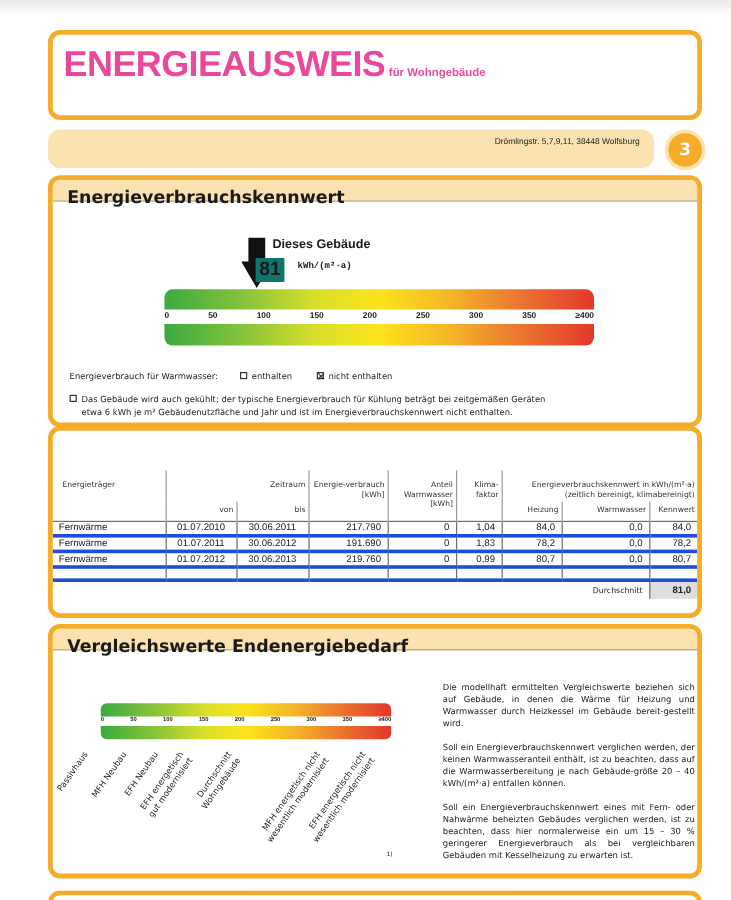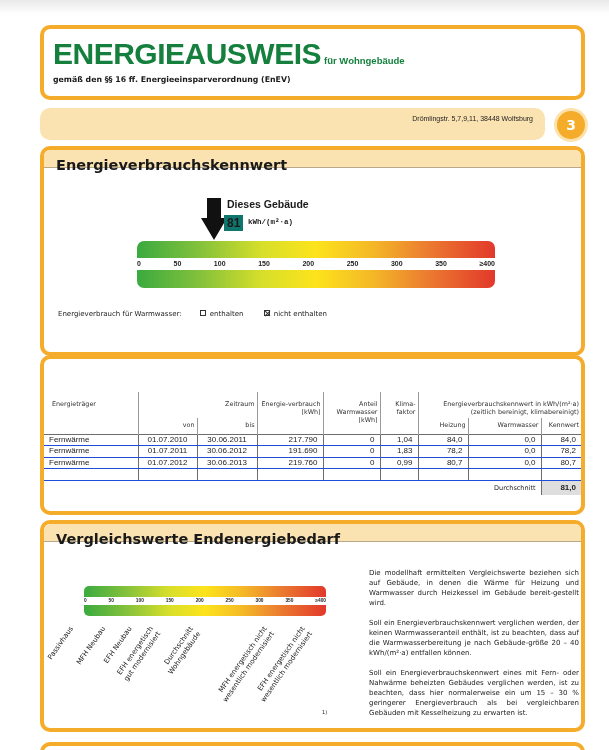--- a/index.html
+++ b/index.html
@@ -4,37 +4,37 @@
 <style>
   * { box-sizing: border-box; margin: 0; padding: 0; }
   html, body { width: 609px; height: 750px; overflow: hidden; background: #ffffff; }
   body { font-family: "DejaVu Sans", sans-serif; color: #1a1a1a; position: relative; }
   .top-shade { position: absolute; left: 0; top: 0; width: 609px; height: 14px; background: linear-gradient(#e9e9e9, #ffffff); }
 
   .box { position: absolute; border: 4px solid #f4ac2a; border-radius: 10px; background: #fff; overflow: hidden; }
 
   
   #hdr { left: 40px; top: 25px; width: 545px; height: 75px; }
-  #hdr .title { position: absolute; left: 9px; top: 10px; font-family: "Liberation Sans", sans-serif; font-weight: bold; font-size: 30px; letter-spacing: -0.5px; color: #15803d; line-height: 30px; }
+  #hdr .title { position: absolute; left: 9px; top: 10px; font-family: "Liberation Sans", sans-serif; font-weight: bold; font-size: 30px; letter-spacing: -0.5px; color: #ec4899; line-height: 30px; }
   #hdr .title small { font-size: 9.5px; font-weight: bold; letter-spacing: 0; margin-left: 3px; }
   #hdr .sub { position: absolute; left: 9px; top: 46px; font-size: 7.8px; font-weight: bold; }
 
   
   #banner { position: absolute; left: 40px; top: 108px; width: 505px; height: 32px; background: #fbe3b1; border-radius: 10px; }
   #banner .t { position: absolute; left: 13px; top: 7px; font-size: 13.5px; font-weight: bold; color: #1a1a1a; }
   #banner .addr { position: absolute; right: 12px; top: 7px; font-family: "Liberation Sans", sans-serif; font-size: 7px; color: #222; }
   #badge { position: absolute; left: 557px; top: 111px; width: 28px; height: 28px; border-radius: 50%; background: #f4ac2a; box-shadow: 0 0 0 3px #fce2ad; color: #fff; font-weight: bold; font-size: 14px; text-align: center; line-height: 28px; }
 
   .shead { height: 18px; background: #fbe3b1; border-bottom: 1px solid #b9a98a; padding: 7px 0 0 12px; font-size: 14.5px; font-weight: bold; color: #1a1a1a; }
 
   
   #kenn { left: 40px; top: 146px; width: 545px; height: 210px; }
   .arrow { position: absolute; left: 157px; top: 48px; width: 26px; height: 42px; }
   .dg-label { position: absolute; left: 183px; top: 48px; font-family: "Liberation Sans", sans-serif; font-weight: bold; font-size: 10.5px; }
-  .dg-val { position: absolute; left: 180px; top: 65px; background: #0f766e; font-family: "Liberation Sans", sans-serif; font-weight: bold; font-size: 12px; padding: 1px 3px; }
+  .dg-val { position: absolute; left: 169px; top: 65px; background: #0f766e; font-family: "Liberation Sans", sans-serif; font-weight: bold; font-size: 16px; padding: 1px 3px; }
   .dg-unit { position: absolute; left: 204px; top: 68px; font-family: Liberation Mono, monospace; font-weight: bold; font-size: 7.5px; }
 
   .scale { position: absolute; }
   .scale .band { position: absolute; left: 0; width: 100%; background: linear-gradient(90deg, #3aaa3f 0%, #86c23b 18%, #d7df2a 35%, #fde31c 50%, #f4b727 66%, #ec8030 80%, #e2382b 100%); }
   .scale .band.top { top: 0; border-radius: 7px 7px 0 0; }
   .scale .band.bot { border-radius: 0 0 7px 7px; }
   .scale .ticks { position: absolute; left: 0; width: 100%; display: flex; justify-content: space-between; font-family: "Liberation Sans", sans-serif; font-weight: bold; color: #222; }
 
   #scale1 { left: 93px; top: 91px; width: 358px; height: 47px; }
   #scale1 .band.top { height: 17px; }
@@ -52,21 +52,21 @@
   
   #verb { left: 40px; top: 355px; width: 545px; height: 160px; }
   table { border-collapse: collapse; width: 100%; font-family: "Liberation Sans", sans-serif; }
   #tbl { position: absolute; left: 0; top: 33px; width: 100%; }
   #tbl th { font-family: "DejaVu Sans", sans-serif; font-weight: normal; font-size: 6.4px; color: #333; vertical-align: top; padding: 3px 2px 2px; border-right: 1px solid #9a9a9a; line-height: 8px; text-align: right; }
   #tbl th.left { text-align: left; padding-left: 8px; }
   #tbl th:last-child, #tbl td:last-child { border-right: none; }
   #tbl tr.h1 th { height: 24px; padding-top: 8px; }
   #tbl tr.h2 th { height: 16px; padding-top: 3px; }
   #tbl tr.h2 { border-bottom: 1px solid #6d6d6d; }
-  #tbl td { font-size: 8px; color: #222; height: 11.5px; border-right: 1px solid #6d6d6d; border-bottom: 1px solid #1d4ed8; padding: 0 5px; text-align: right; line-height: 10px; }
+  #tbl td { font-size: 8px; color: #222; height: 11.5px; border-right: 1px solid #6d6d6d; border-bottom: 3px solid #1d4ed8; padding: 0 5px; text-align: right; line-height: 10px; }
   #tbl td.l { text-align: left; padding-left: 5px; }
   #tbl td.c { text-align: center; }
   #tbl tr.sum td { border-bottom: none; height: 15px; }
   #tbl tr.sum td.lbl { font-family: "DejaVu Sans", sans-serif; font-size: 6.5px; text-align: right; border-right: 1px solid #6d6d6d; }
   #tbl tr.sum td.avg { background: #dedede; font-weight: bold; font-size: 8px; }
 
   
   #vgl { left: 40px; top: 520px; width: 545px; height: 212px; }
   #scale2 { left: 40px; top: 62px; width: 242px; height: 30px; }
   #scale2 .band.top { height: 11px; border-radius: 5px 5px 0 0; }
@@ -79,21 +79,20 @@
 
   #next { left: 40px; top: 742px; width: 545px; height: 20px; border-bottom: none; border-radius: 10px 10px 0 0; }
 </style>
 </head>
 <body>
 
 <div class="top-shade"></div>
 
 <div class="box" id="hdr">
   <div class="title"><span>ENERGIEAUSWEIS</span><small>für Wohngebäude</small></div>
-  <div class="sub">gemäß den §§ 16 ff. Energieeinsparverordnung (EnEV)</div>
 </div>
 
 <div id="banner">
   <div class="addr">Drömlingstr. 5,7,9,11, 38448 Wolfsburg</div>
 </div>
 <div id="badge">3</div>
 
 <div class="box" id="kenn">
   <div class="shead">Energieverbrauchskennwert</div>
   <svg class="arrow" viewBox="0 0 26 42">
@@ -116,20 +115,24 @@
       <span>350</span>
       <span>≥400</span>
     </div>
     <div class="band bot"></div>
   </div>
 
   <div class="ww-line">
     <span>Energieverbrauch für Warmwasser:</span>
     <span class="opt"><i class="cb"></i><span>enthalten</span></span>
     <span class="opt"><i class="cb x"></i><span>nicht enthalten</span></span>
+  </div>
+  <div class="cool">
+    <div><i class="cb"></i><span>Das Gebäude wird auch gekühlt; der typische Energieverbrauch für Kühlung beträgt bei zeitgemäßen Geräten</span></div>
+    <div style="padding-left:10px">etwa 6 kWh je m² Gebäudenutzfläche und Jahr und ist im Energieverbrauchskennwert nicht enthalten.</div>
   </div>
 </div>
 
 <div class="box" id="verb">
   <div id="tbl">
     <table>
       <colgroup>
         <col style="width:94px">
           <col style="width:59px">
           <col style="width:60px">

